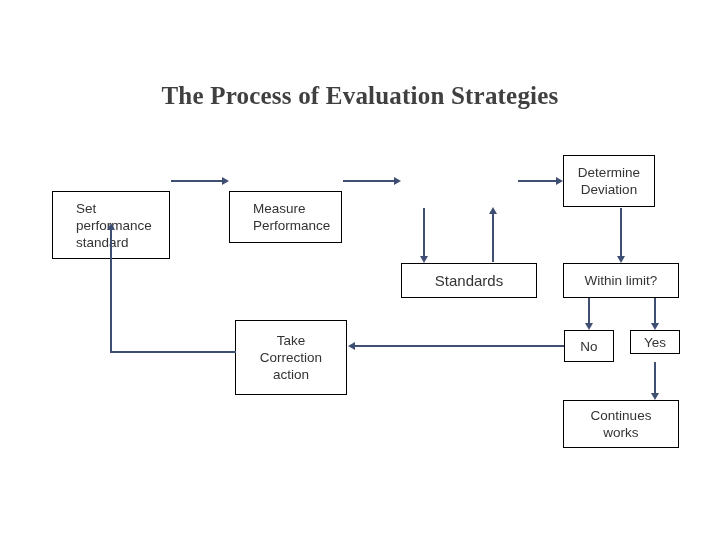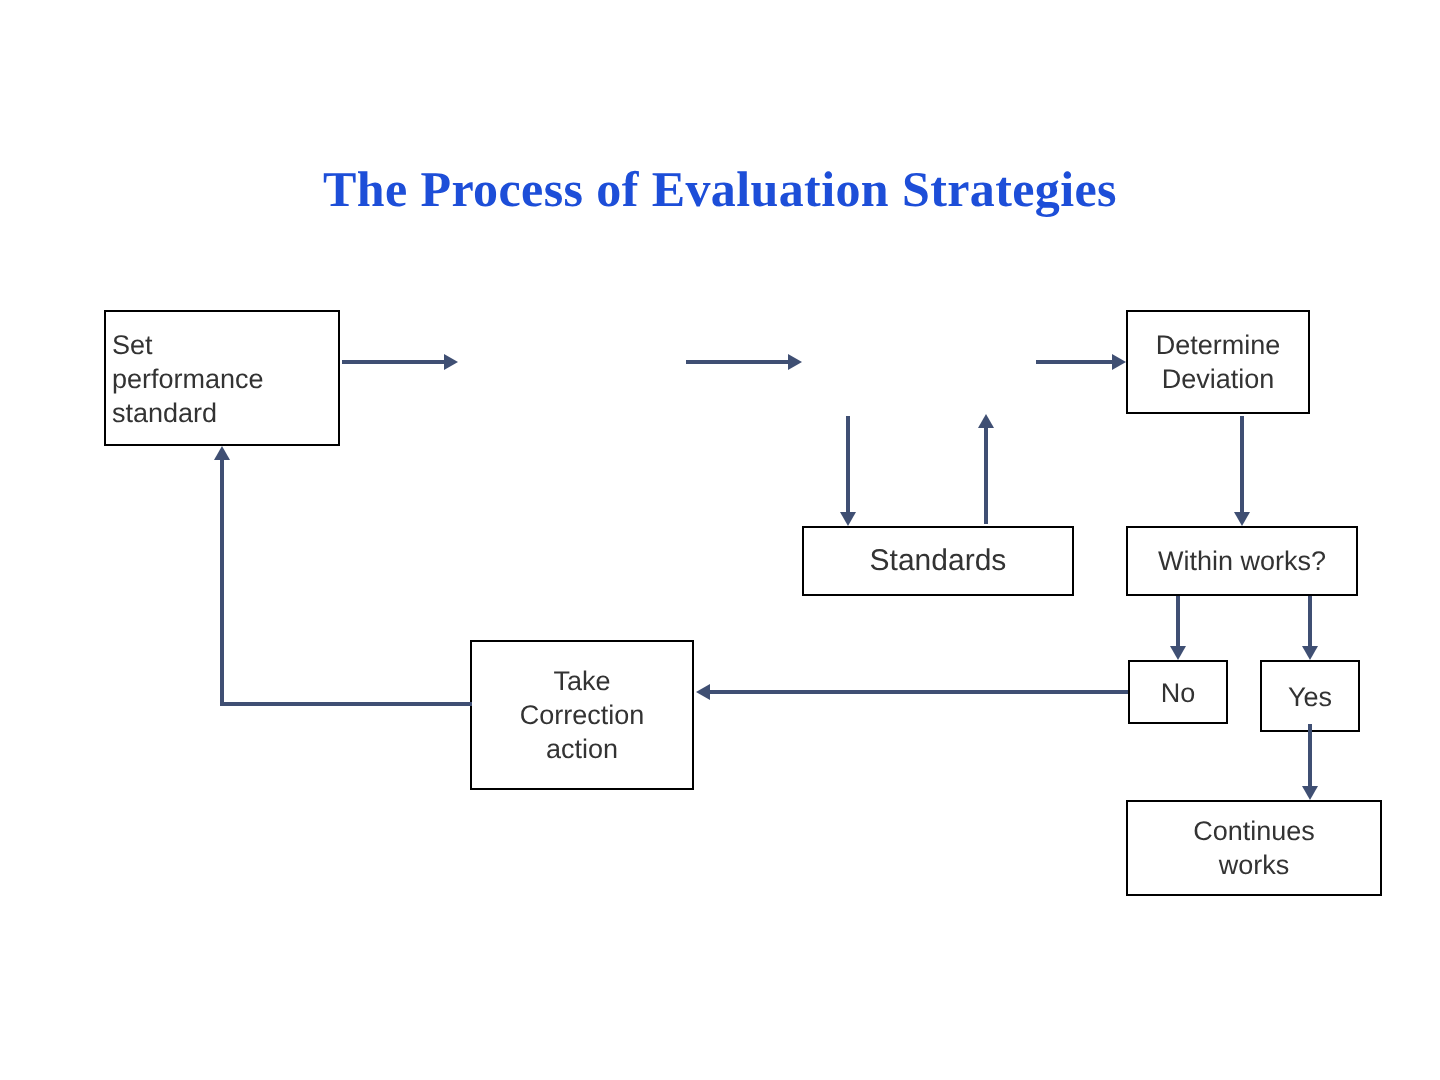--- a/index.html
+++ b/index.html
@@ -17,21 +17,21 @@
   }
   #title {
     position: absolute;
     left: 0;
     top: 82px;
     width: 720px;
     text-align: center;
     font-family: "Liberation Serif", serif;
     font-weight: bold;
     font-size: 25px;
-    color: #1d4ed8;
+    color: #404040;
     letter-spacing: 0.2px;
   }
   .box {
     position: absolute;
     box-sizing: border-box;
     border: 1px solid #000000;
     background: #ffffff;
     color: #333333;
     font-family: "Liberation Sans", sans-serif;
     font-size: 13.5px;
@@ -39,21 +39,22 @@
     display: flex;
     align-items: center;
   }
   .box.center {
     justify-content: center;
     text-align: center;
   }
   .box.left {
     justify-content: flex-start;
     text-align: left;
-    padding-left: 3px;
+    padding-left: 23px;
+    margin-top: 36px;
   }
   .box .inner {
     width: 100%;
     white-space: pre-line;
   }
   
   .ln {
     position: absolute;
     background: #3f4f73;
   }
@@ -89,50 +90,54 @@
 <div id="page">
 
   <div id="title">The Process of Evaluation Strategies</div>
 
   <div class="box left" style="left:52px; top:155px; width:118px; height:68px;">
     <span class="inner">Set
 performance
 standard</span>
   </div>
 
+  <div class="box left" style="left:229px; top:155px; width:113px; height:52px;">
+    <span class="inner">Measure
+Performance</span>
+  </div>
 
 
   <div class="box center" style="left:563px; top:155px; width:92px; height:52px;">
     <span class="inner">Determine
 Deviation</span>
   </div>
 
   <div class="box center" style="left:401px; top:263px; width:136px; height:35px; font-size:15px;">
     <span class="inner">Standards</span>
   </div>
 
   <div class="box center" style="left:563px; top:263px; width:116px; height:35px;">
-    <span class="inner">Within works?</span>
+    <span class="inner">Within limit?</span>
   </div>
 
   <div class="box center" style="left:235px; top:320px; width:112px; height:75px;">
     <span class="inner">Take
 Correction
 action</span>
   </div>
 
   <div class="box center" style="left:564px; top:330px; width:50px; height:32px;justify-content:center;">
     <span class="inner">No</span>
   </div>
 
-  <div class="box center" style="left:630px; top:330px; width:50px; height:36px;">
+  <div class="box center" style="left:630px; top:330px; width:50px; height:24px;">
     <span class="inner">Yes</span>
   </div>
 
-  <div class="box center" style="left:563px; top:400px; width:128px; height:48px;">
+  <div class="box center" style="left:563px; top:400px; width:116px; height:48px;">
     <span class="inner">Continues
 works</span>
   </div>
 
   <div class="ln" style="left:171px; top:180px; width:51px; height:2px;"></div>
   <div class="arrowhead ah-right" style="left:222px; top:177px;"></div>
 
   <div class="ln" style="left:343px; top:180px; width:51px; height:2px;"></div>
   <div class="arrowhead ah-right" style="left:394px; top:177px;"></div>
 

